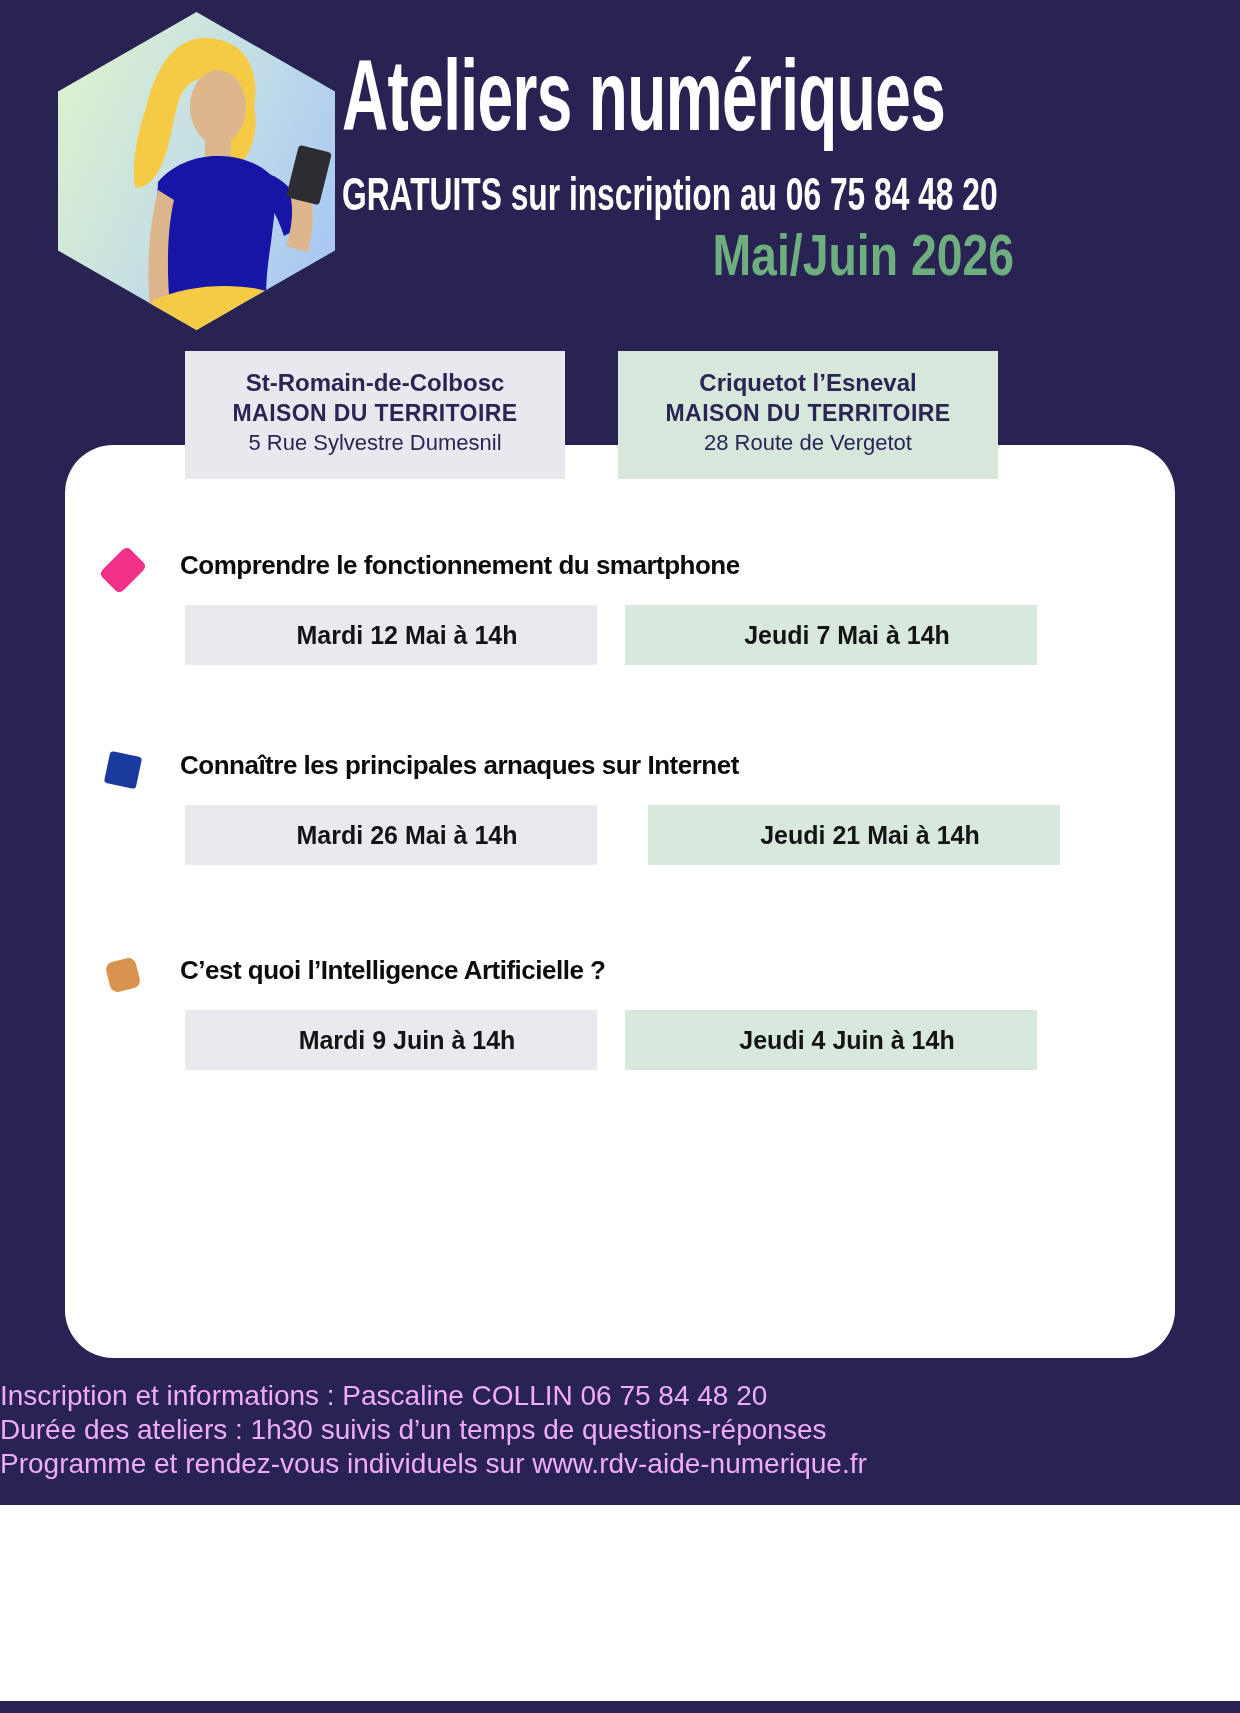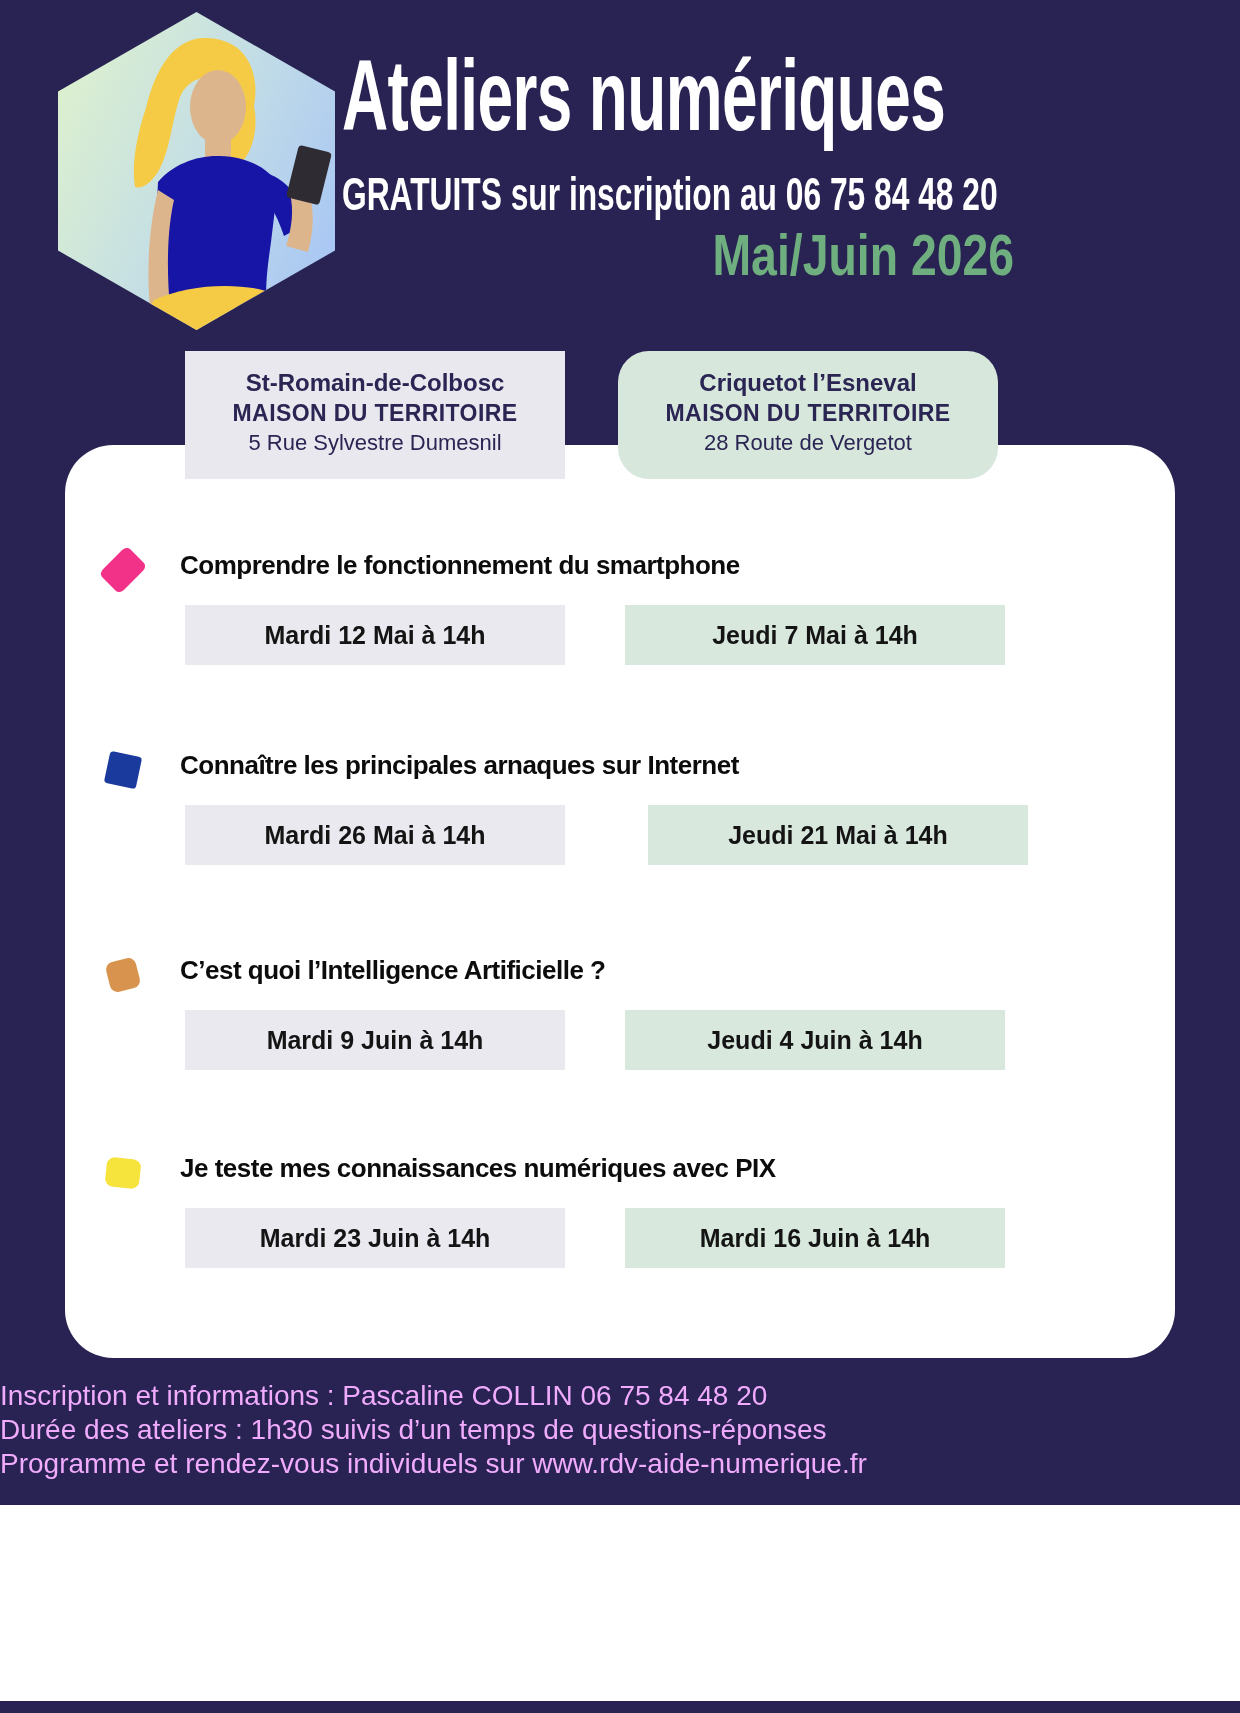--- a/index.html
+++ b/index.html
@@ -29,21 +29,21 @@
   
   .card{position:absolute;left:65px;top:445px;width:1110px;height:913px;background:#fff;border-radius:48px;z-index:1;}
   .ws{position:absolute;left:0;width:100%;height:130px;}
   .ws-icon{position:absolute;left:40px;top:4px;width:36px;height:36px;}
   .ic0{border-radius:6px;transform:rotate(45deg) scale(.82,1.1);}
   .ic1{border-radius:4px;transform:rotate(12deg) scale(.9);}
   .ic2{border-radius:9px;transform:rotate(-14deg) scale(.85);}
   .ic3{border-radius:9px;transform:rotate(6deg) scale(.95,.82);}
   .ws-title{position:absolute;left:115px;top:2px;font-size:26px;font-weight:700;color:#0c0c0c;letter-spacing:-.5px;white-space:nowrap;}
   .date-box{position:absolute;top:57px;width:380px;height:60px;line-height:60px;text-align:center;
-            font-size:25px;font-weight:700;color:#141414;}
+            font-size:25px;font-weight:700;color:#141414;padding-left:32px;}
   .db-left{left:120px;}
   .db-right{left:560px;}
   
   .footer{position:absolute;left:0;top:1379px;width:100%;text-align:left;color:#f0abfc;
           font-size:28px;line-height:34px;font-weight:400;}
   
   .band{position:absolute;left:0;top:1505px;width:100%;height:208px;background:#fff;}
   .bottombar{position:absolute;left:0;top:1701px;width:100%;height:12px;background:#282352;}
 </style>
 </head>
@@ -87,21 +87,21 @@
     <div class="hdr-period">
       <span class="cx" style="color: rgb(111, 174, 126);">Mai/Juin 2026</span>
     </div>
   </div>
 
   <div class="loc loc-left" style="background-color: rgb(233, 232, 239);">
     <div class="l1">St-Romain-de-Colbosc</div>
     <div class="l2">MAISON DU TERRITOIRE</div>
     <div class="l3">5 Rue Sylvestre Dumesnil</div>
   </div>
-  <div class="loc loc-right" style="background-color: rgb(215, 231, 220); border-radius: 31px;">
+  <div class="loc loc-right" style="background-color: rgb(215, 231, 220);">
     <div class="l1">Criquetot l’Esneval</div>
     <div class="l2">MAISON DU TERRITOIRE</div>
     <div class="l3">28 Route de Vergetot</div>
   </div>
 
   <div class="card">
 
     <div class="ws" style="top:103px;">
       <div class="ws-icon ic0" style="background-color: rgb(242, 50, 136);"></div>
       <div class="ws-title">Comprendre le fonctionnement du smartphone</div>
@@ -116,26 +116,20 @@
       <div class="date-box db-right" style="background-color: rgb(216, 232, 221); margin-left: 23px;">Jeudi 21 Mai à 14h</div>
     </div>
 
     <div class="ws" style="top:508px;">
       <div class="ws-icon ic2" style="background-color: rgb(216, 148, 78);"></div>
       <div class="ws-title">C’est quoi l’Intelligence Artificielle ?</div>
       <div class="date-box db-left" style="background-color: rgb(234, 233, 240);">Mardi 9 Juin à 14h</div>
       <div class="date-box db-right" style="background-color: rgb(216, 232, 221);">Jeudi 4 Juin à 14h</div>
     </div>
 
-    <div class="ws" style="top:706px;">
-      <div class="ws-icon ic3" style="background-color: rgb(246, 227, 60);"></div>
-      <div class="ws-title">Je teste mes connaissances numériques avec PIX</div>
-      <div class="date-box db-left" style="background-color: rgb(234, 233, 240);">Mardi 23 Juin à 14h</div>
-      <div class="date-box db-right" style="background-color: rgb(216, 232, 221);">Mardi 16 Juin à 14h</div>
-    </div>
 
   </div>
 
   <div class="footer">
     <div>Inscription et informations : Pascaline COLLIN 06 75 84 48 20</div>
     <div>Durée des ateliers : 1h30 suivis d’un temps de questions-réponses</div>
     <div>Programme et rendez-vous individuels sur www.rdv-aide-numerique.fr</div>
   </div>
 
   <div class="band">

